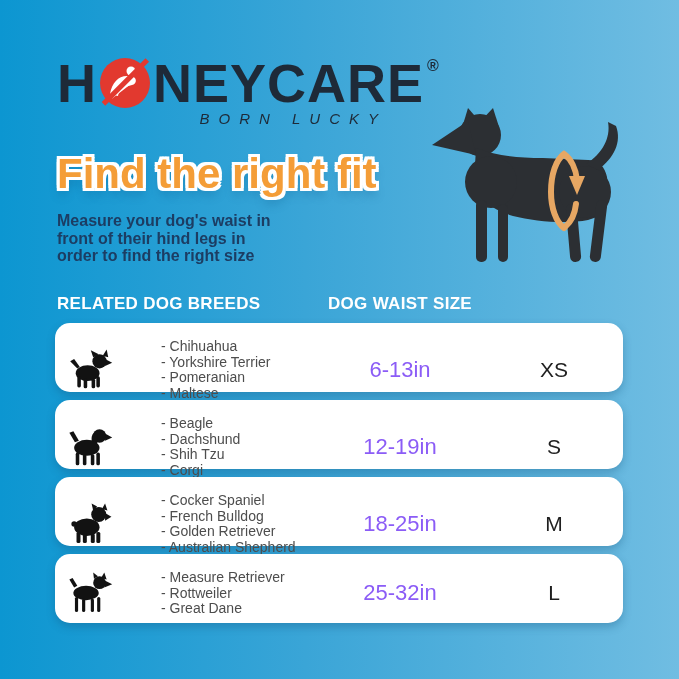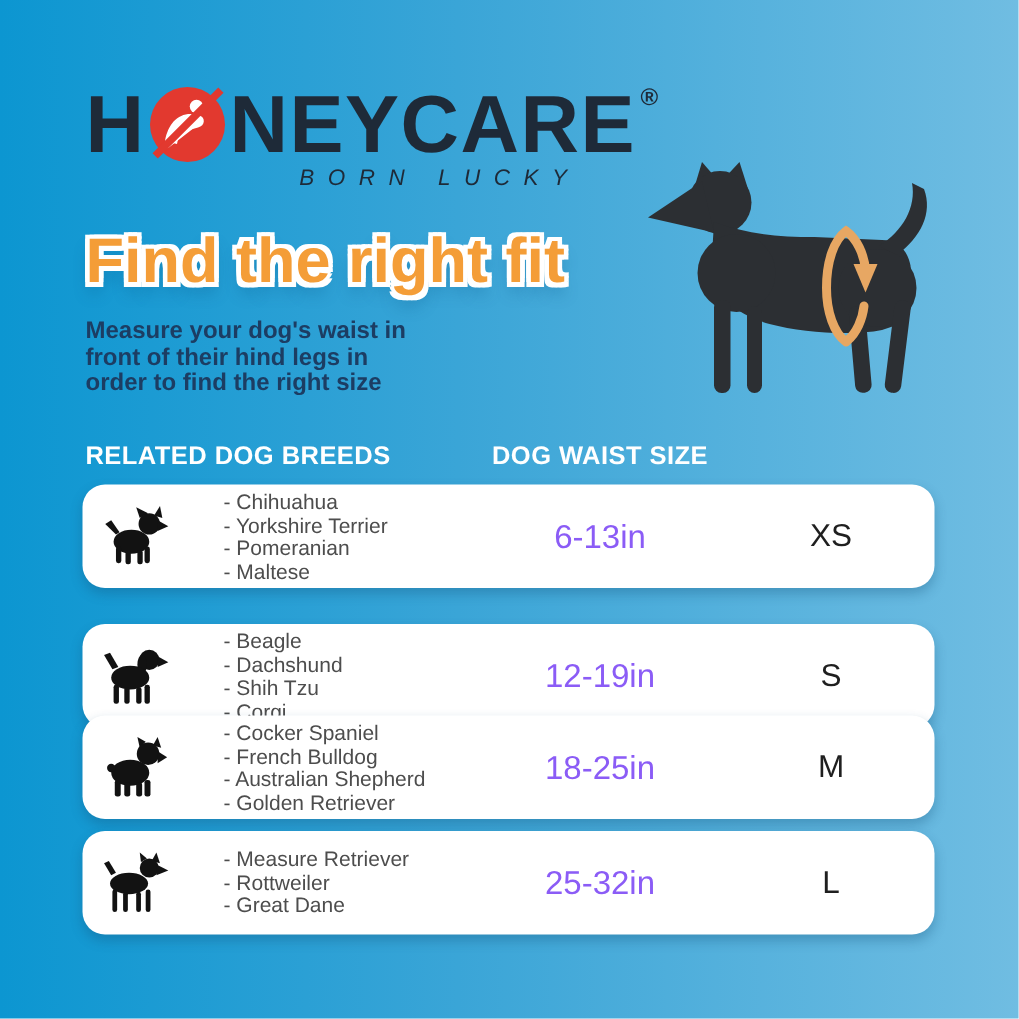--- a/index.html
+++ b/index.html
@@ -28,21 +28,21 @@
   
   .grid{display:grid;grid-template-columns:70px 190px 170px 138px;align-items:center;}
   .thead{position:absolute;left:55px;top:292px;width:568px;height:24px;
          color:#ffffff;font-weight:bold;font-size:17px;letter-spacing:0.3px;}
   .thead .th-breeds{grid-column:1 / span 2;padding-left:2px;}
   .thead .th-waist,.thead .th-wrap{text-align:center;}
   .card{position:absolute;left:55px;width:568px;height:69px;background:#ffffff;
         border-radius:15px;box-shadow:0 4px 8px rgba(15,75,115,0.30);}
   .card .iconcell{display:flex;justify-content:center;align-items:center;}
   .dogicon{width:46px;height:48px;}
-  .breeds{list-style:none;margin:4px;padding:0 0 0 20px;
+  .breeds{list-style:none;margin:16px;padding:0 0 0 20px;
           color:#4d4d4d;font-size:14px;line-height:15.5px;}
   .waist{text-align:center;font-size:22px;color:#8b5cf6;}
   .wrap{text-align:center;font-size:21px;color:#1f1f1f;}
 </style>
 </head>
 <body>
 
 <div id="canvas">
 
   <div class="logo">
@@ -117,21 +117,21 @@
     <ul class="breeds">
       <li>- Chihuahua</li>
       <li>- Yorkshire Terrier</li>
       <li>- Pomeranian</li>
       <li>- Maltese</li>
     </ul>
     <div class="waist">6-13in</div>
     <div class="wrap">XS</div>
   </div>
 
-  <div class="card grid" style="top:416px">
+  <div class="card grid" style="top:400px">
     <div class="iconcell">
       <svg class="dogicon" viewBox="0 0 58 52">
         <g fill="#121212">
           <circle cx="41" cy="12" r="8.5"></circle>
           <ellipse cx="35" cy="16" rx="4" ry="8"></ellipse>
           <path d="M48,9 L57,14 L48,18 Z"></path>
           <ellipse cx="25" cy="27" rx="16" ry="10"></ellipse>
           <rect x="11" y="33" width="4.5" height="16" rx="2"></rect>
           <rect x="20" y="35" width="4.5" height="14" rx="2"></rect>
           <rect x="30" y="35" width="4.5" height="14" rx="2"></rect>
@@ -163,22 +163,22 @@
           <rect x="20" y="38" width="5" height="12" rx="2"></rect>
           <rect x="30" y="38" width="5" height="12" rx="2"></rect>
           <rect x="37" y="36" width="5" height="14" rx="2"></rect>
           <circle cx="9" cy="26" r="3.5"></circle>
         </g>
       </svg>
     </div>
     <ul class="breeds">
       <li>- Cocker Spaniel</li>
       <li>- French Bulldog</li>
+      <li>- Golden Retriever</li>
       <li>- Australian Shepherd</li>
-      <li>- Golden Retriever</li>
     </ul>
     <div class="waist">18-25in</div>
     <div class="wrap">M</div>
   </div>
 
   <div class="card grid" style="top:554px">
     <div class="iconcell">
       <svg class="dogicon" viewBox="0 0 58 52">
         <g fill="#121212">
           <path d="M34,8 L33,0 L39,5 Z"></path>

